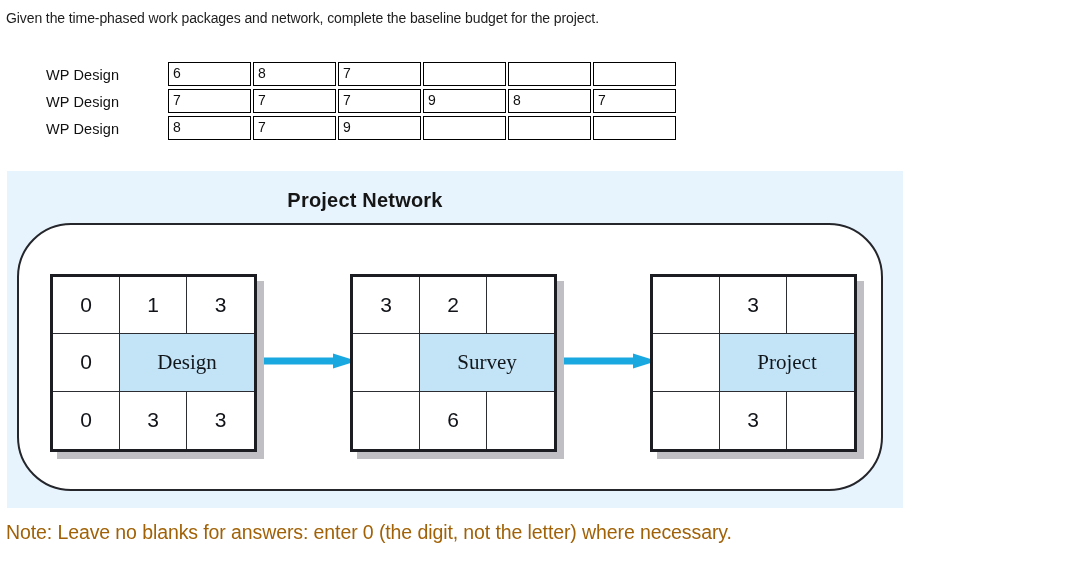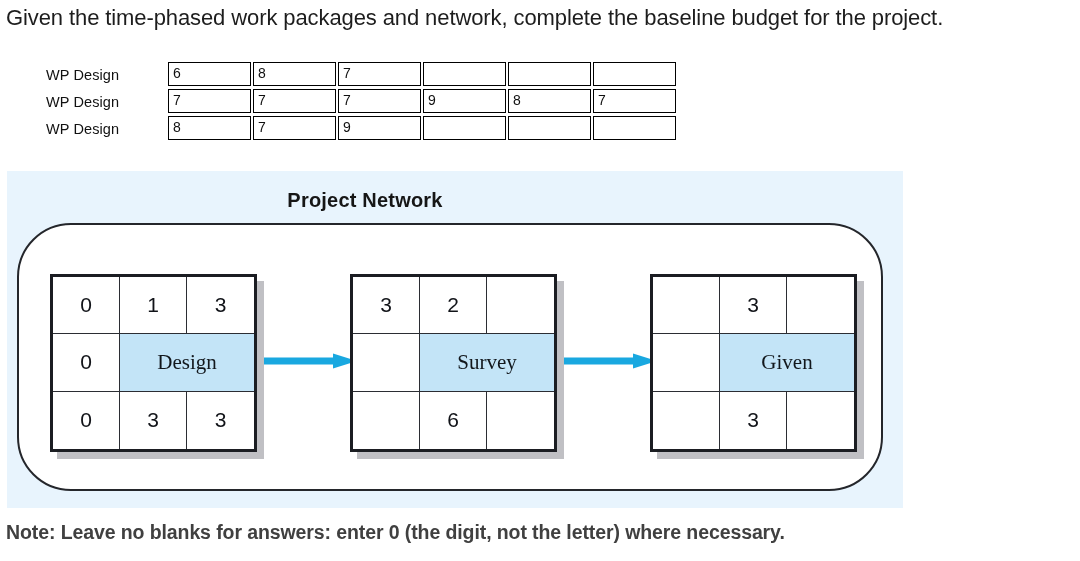--- a/index.html
+++ b/index.html
@@ -15,21 +15,21 @@
     color: #1a1a1a;
     overflow: hidden;
   }
 
   
   .prompt {
     position: absolute;
     left: 6px;
     top: 5px;
     width: 1070px;
-    font-size: 22px;
+    font-size: 14px;
     line-height: 26px;
     color: #1d1d1d;
     white-space: nowrap;
     letter-spacing: -0.1px;
   }
 
   
   .wp-table {
     position: absolute;
     left: 46px;
@@ -154,24 +154,23 @@
   #arrow-2 { left: 553px; width: 104px; }
   .arrow svg { display: block; }
 
   
   .note {
     position: absolute;
     left: 6px;
     top: 519px;
     font-size: 19.5px;
     line-height: 26px;
-    color: #404040;
+    color: #a16207;
     white-space: nowrap;
     letter-spacing: -0.1px;
-    font-weight: bold;
   }
 </style>
 </head>
 <body>
 
 <div class="prompt">Given the time-phased work packages and network, complete the baseline budget for the project.</div>
 
 <div class="wp-table">
 
   <div class="wp-row">
@@ -251,19 +250,19 @@
     <line x1="0" y1="8" x2="86" y2="8" stroke="#19A8E0" stroke-width="7"></line>
     <polygon points="80,0.5 104,8 80,15.5" fill="#19A8E0"></polygon>
   </svg>
 </div>
 
 <div class="node" id="node-report">
   <div class="cell"></div>
   <div class="cell">3</div>
   <div class="cell col3"></div>
   <div class="cell"></div>
-  <div class="name-cell">Given</div>
+  <div class="name-cell">Project</div>
   <div class="cell row3"></div>
   <div class="cell row3">3</div>
   <div class="cell col3 row3"></div>
 </div>
 
 <div class="note">Note: Leave no blanks for answers: enter 0 (the digit, not the letter) where necessary.</div>
 
 </body></html>

